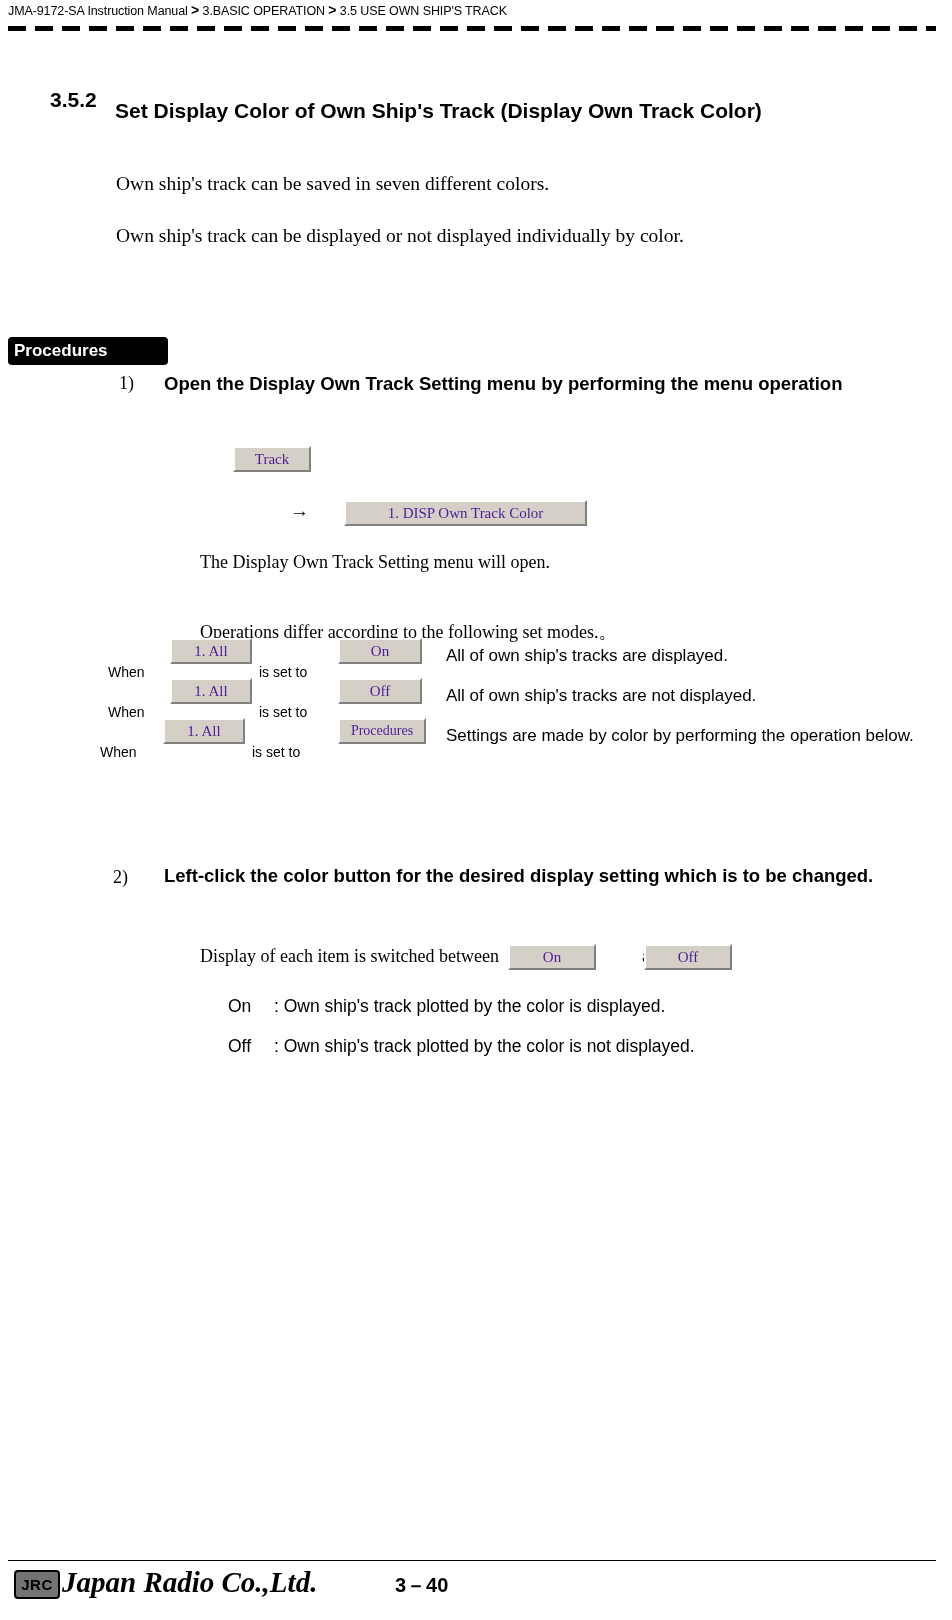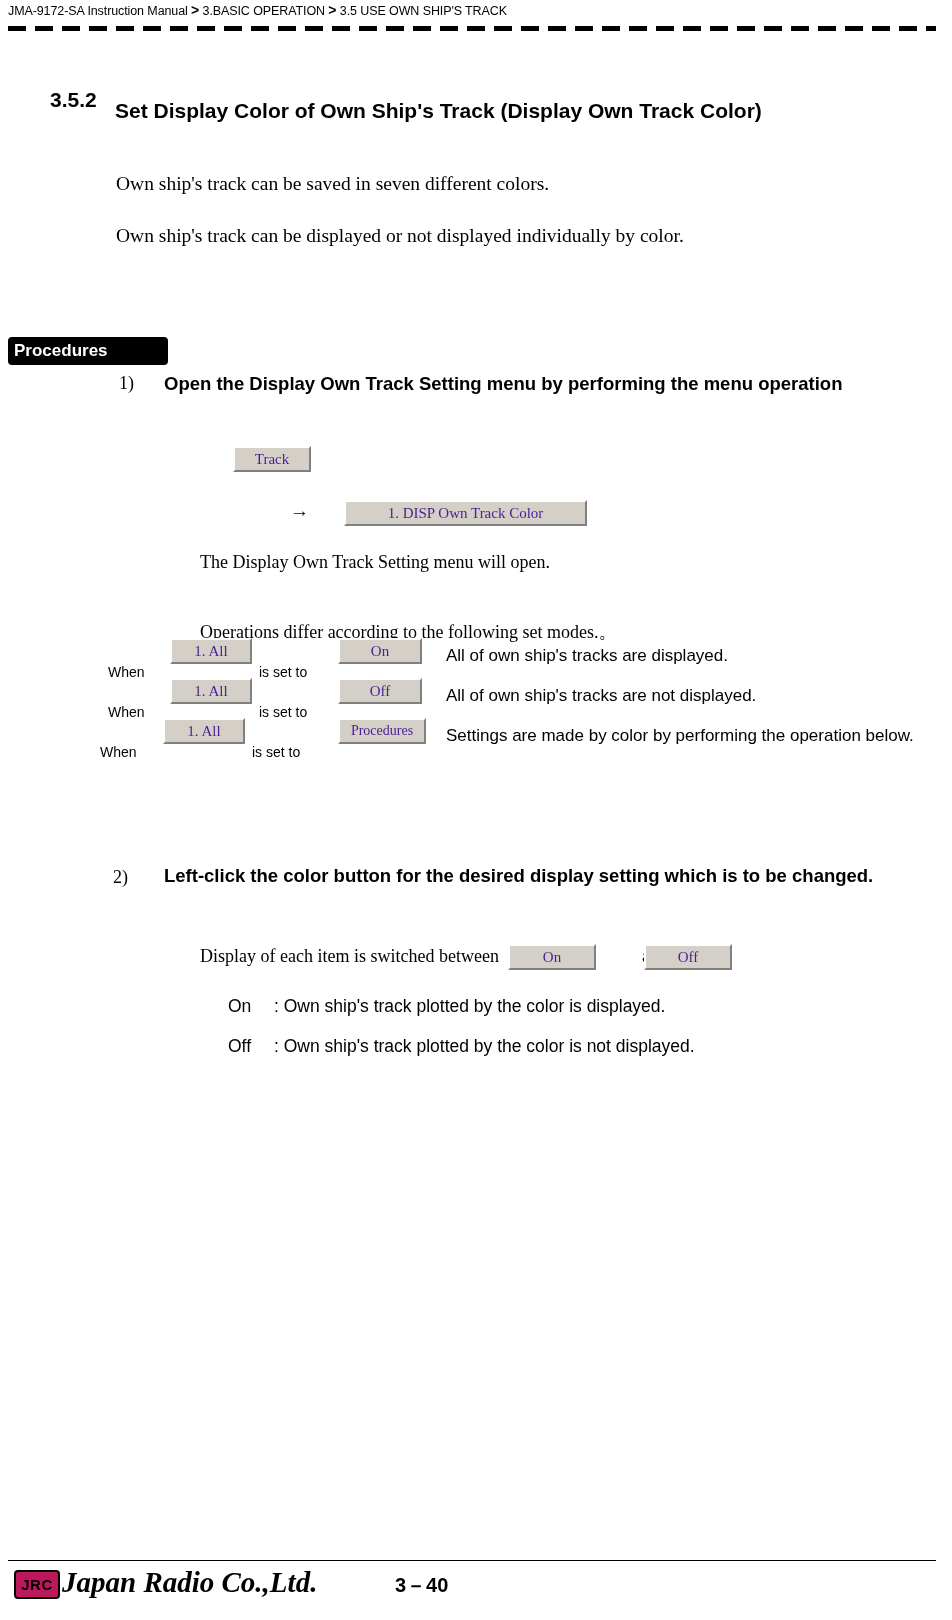--- a/index.html
+++ b/index.html
@@ -212,21 +212,21 @@
     background: #000000;
   }
   .jrc-box {
     position: absolute;
     top: 1570px;
     left: 14px;
     width: 42px;
     height: 25px;
     border: 2px solid #000000;
     border-radius: 4px;
-    background: #be185d;
+    background: #737373;
     display: flex;
     align-items: center;
     justify-content: center;
     font-family: "Liberation Sans", sans-serif;
     font-size: 15px;
     font-weight: bold;
     letter-spacing: 0.5px;
   }
   .jrc-word {
     position: absolute;

